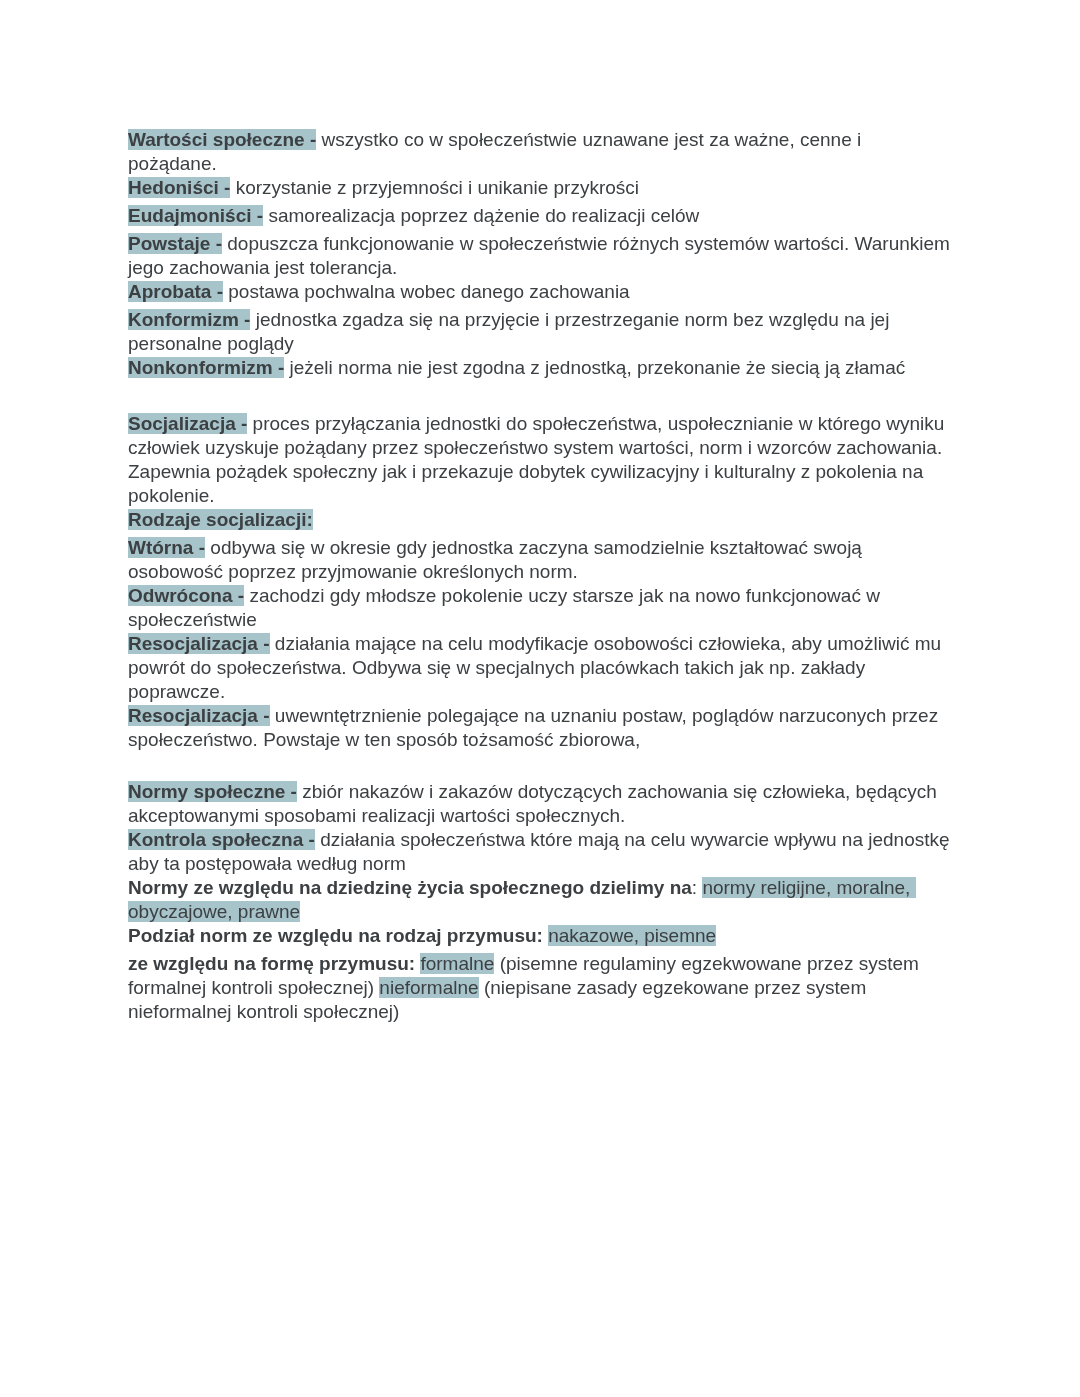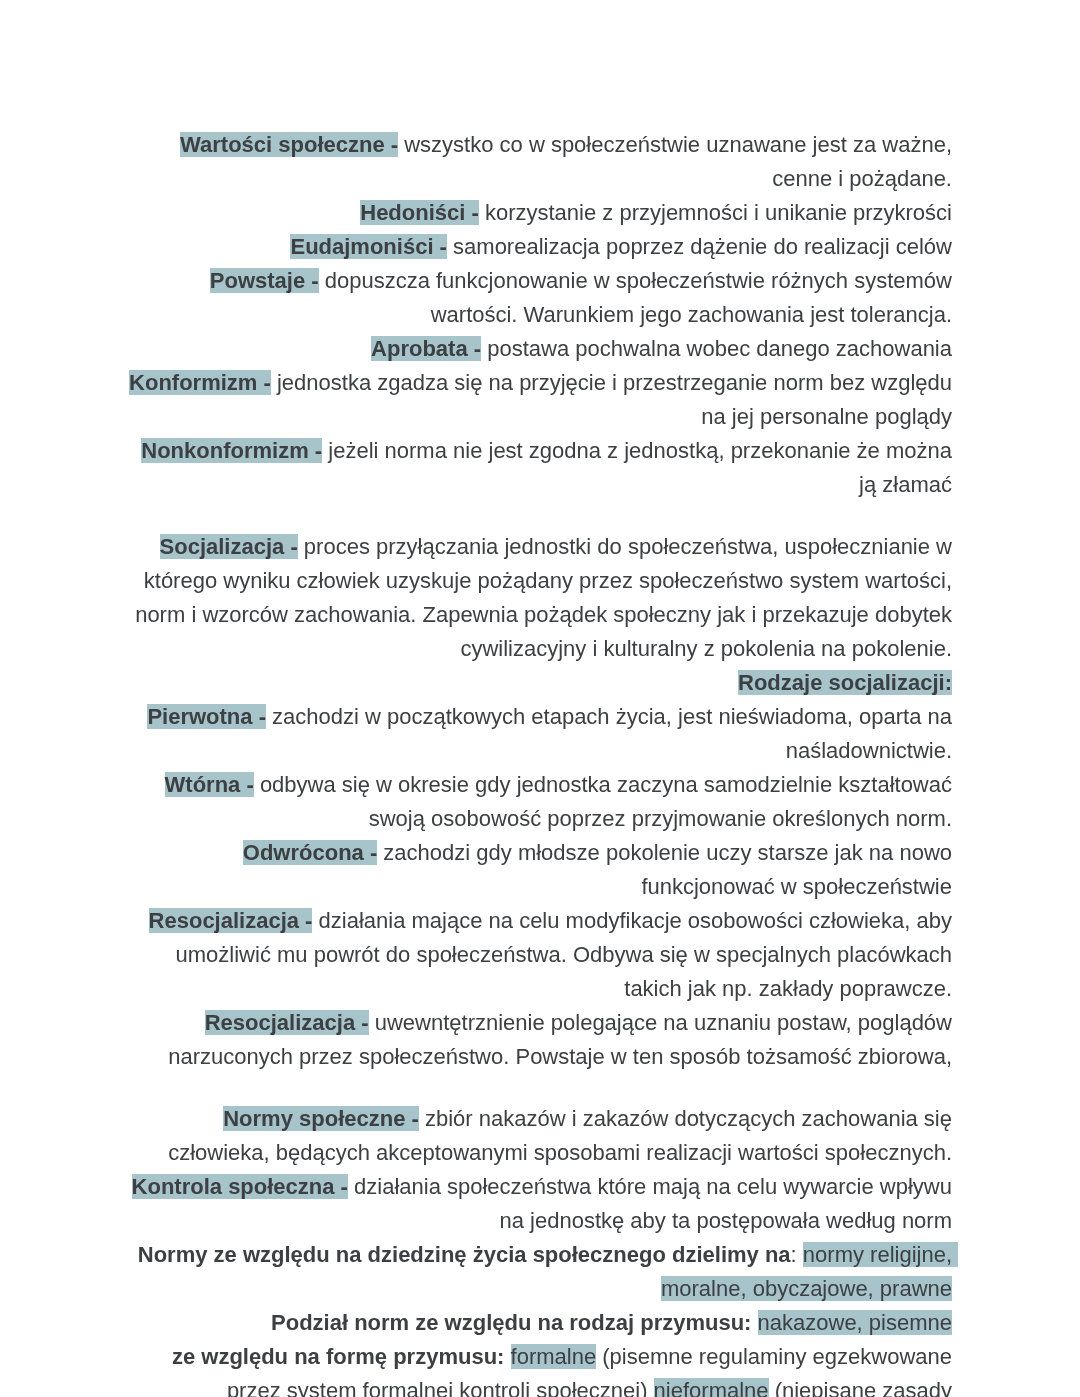--- a/index.html
+++ b/index.html
@@ -8,47 +8,45 @@
   body { font-family:"Liberation Sans","DejaVu Sans",sans-serif; }
   .page {
     width:1080px;
     min-height:1397px;
     margin:0 auto;
     background:#ffffff;
     padding:128px 128px 60px 128px;
   }
   .content { max-width:824px; }
   .para {
-    font-size:22px;
-    line-height:34px;
+    font-size:19px;
+    line-height:24px;
     color:var(--fg);
     min-height:28px;
     white-space:pre-wrap;
-    text-align:right;
   }
   .b  { font-weight:700; }
   .i  { }
   .hl { background-color:var(--hl); }
 </style>
 </head>
 <body>
 
 <div class="page">
   <div class="content">
       <p class="para"><span class="b hl">Wartości społeczne -</span><span> wszystko co w społeczeństwie uznawane jest za ważne, cenne i pożądane.</span></p>
       <p class="para"><span class="b hl">Hedoniści -</span><span> korzystanie z przyjemności i unikanie przykrości</span></p>
       <p class="para"><span class="b hl">Eudajmoniści -</span><span> samorealizacja poprzez dążenie do realizacji celów</span></p>
       <p class="para"><span class="b hl">Powstaje -</span><span> dopuszcza funkcjonowanie w społeczeństwie różnych systemów wartości. Warunkiem jego zachowania jest tolerancja.</span></p>
       <p class="para"><span class="b hl">Aprobata -</span><span> postawa pochwalna wobec danego zachowania</span></p>
       <p class="para"><span class="b hl">Konformizm -</span><span> jednostka zgadza się na przyjęcie i przestrzeganie norm bez względu na jej personalne poglądy</span></p>
-      <p class="para"><span class="b hl">Nonkonformizm -</span><span> jeżeli norma nie jest zgodna z jednostką, przekonanie że można ją złamać</span></p>
+      <p class="para"><span class="b hl">Nonkonformizm -</span><span> jeżeli norma nie jest zgodna z jednostką, przekonanie że siecią ją złamać</span></p>
       <p class="para"></p>
       <p class="para"><span class="b hl">Socjalizacja -</span><span> proces przyłączania jednostki do społeczeństwa, uspołecznianie w którego wyniku człowiek uzyskuje pożądany przez społeczeństwo system wartości, norm i wzorców zachowania. Zapewnia pożądek społeczny jak i przekazuje dobytek cywilizacyjny i kulturalny z pokolenia na pokolenie.</span></p>
       <p class="para"><span class="b hl">Rodzaje socjalizacji:</span></p>
-      <p class="para"><span class="b hl">Pierwotna -</span><span> zachodzi w początkowych etapach życia, jest nieświadoma, oparta na naśladownictwie.</span></p>
       <p class="para"><span class="b hl">Wtórna -</span><span> odbywa się w okresie gdy jednostka zaczyna samodzielnie kształtować swoją osobowość poprzez przyjmowanie określonych norm.</span></p>
       <p class="para"><span class="b hl">Odwrócona -</span><span> zachodzi gdy młodsze pokolenie uczy starsze jak na nowo funkcjonować w społeczeństwie</span></p>
       <p class="para"><span class="b hl">Resocjalizacja -</span><span> działania mające na celu modyfikacje osobowości człowieka, aby umożliwić mu powrót do społeczeństwa. Odbywa się w specjalnych placówkach takich jak np. zakłady poprawcze.</span></p>
       <p class="para"><span class="b hl">Resocjalizacja -</span><span> uwewntętrznienie polegające na uznaniu postaw, poglądów narzuconych przez społeczeństwo. Powstaje w ten sposób tożsamość zbiorowa,</span></p>
       <p class="para"></p>
       <p class="para"><span class="b hl">Normy społeczne -</span><span> zbiór nakazów i zakazów dotyczących zachowania się człowieka, będących akceptowanymi sposobami realizacji wartości społecznych.</span></p>
       <p class="para"><span class="b hl">Kontrola społeczna -</span><span> działania społeczeństwa które mają na celu wywarcie wpływu na jednostkę aby ta postępowała według norm</span></p>
       <p class="para"><span class="b i">Normy ze względu na dziedzinę życia społecznego dzielimy na</span><span class="i">: </span><span class="i hl">normy religijne, moralne, obyczajowe, prawne</span></p>
       <p class="para"><span class="b">Podział norm ze względu na rodzaj przymusu:</span><span> </span><span class="hl">nakazowe, pisemne</span></p>
       <p class="para"><span class="b">ze względu na formę przymusu:</span><span> </span><span class="hl">formalne</span><span> (pisemne regulaminy egzekwowane przez system formalnej kontroli społecznej) </span><span class="hl">nieformalne</span><span> (niepisane zasady egzekowane przez system nieformalnej kontroli społecznej)</span></p>

